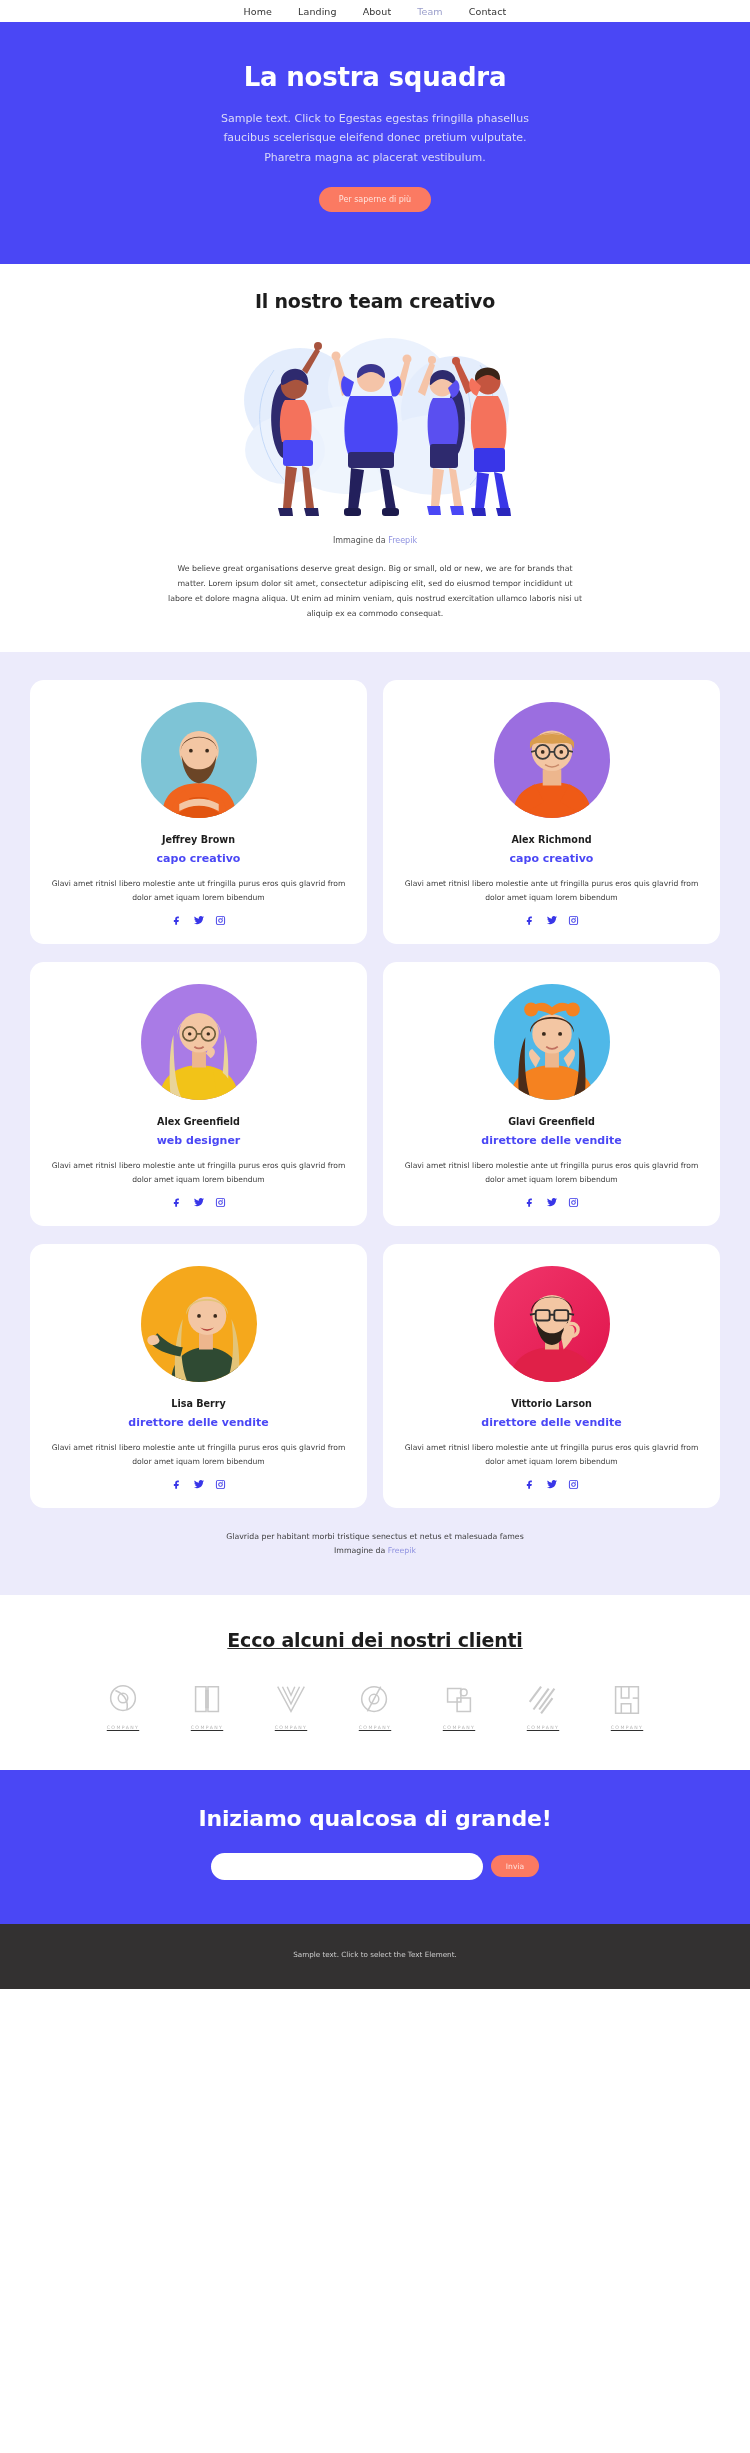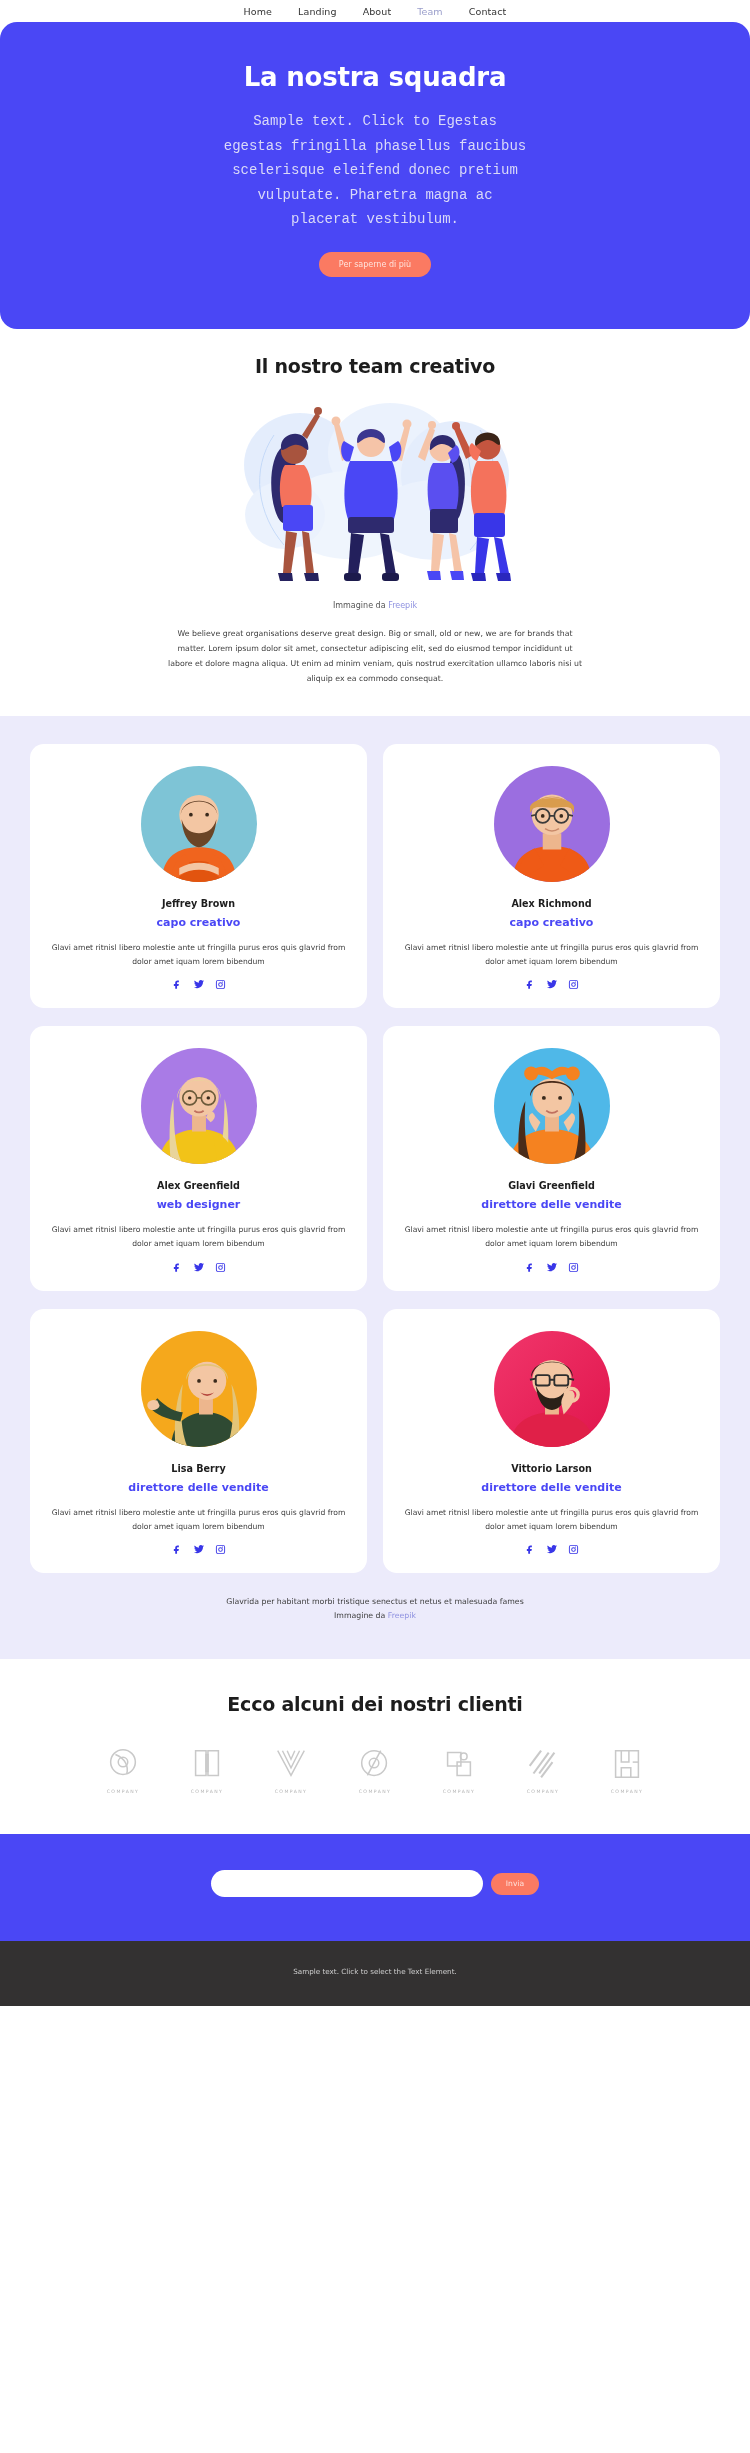--- a/index.html
+++ b/index.html
@@ -26,36 +26,34 @@
     text-decoration: none;
     letter-spacing: .1px;
   }
   .nav-link.active { color: #9a9ecb; }
 
   
   .hero {
     background: #4a47f5;
     padding: 40px 0 52px;
     text-align: center;
-    border-radius: 17px;
   }
   .hero-title {
     font-size: 26px;
     font-weight: 700;
     color: #ffffff;
     letter-spacing: -.2px;
     margin-bottom: 17px;
   }
   .hero-sub {
-    font-size: 14px;
+    font-size: 11px;
     color: #d9d9f8;
     line-height: 1.75;
     max-width: 310px;
     margin: 0 auto 20px;
-    font-family: Liberation Mono, monospace;
   }
   .btn-coral {
     display: inline-block;
     background: #fb7a62;
     color: #ffe3dc;
     border: none;
     border-radius: 40px;
     font-size: 8px;
     padding: 8px 20px;
     cursor: pointer;
@@ -142,21 +140,21 @@
   .team-footnote {
     text-align: center;
     font-size: 7.8px;
     color: #3d3d3d;
     line-height: 1.85;
     padding: 22px 0 26px;
   }
   .team-footnote a { color: #8f92e0; text-decoration: none; }
 
   
-  .clients { background: #ffffff; padding: 34px 15px 40px; text-align: center; }
+  .clients { background: #ffffff; padding: 34px 15px 40px; text-align: center; text-decoration: underline; }
   .clients-row {
     display: flex;
     justify-content: center;
     align-items: flex-start;
     gap: 22px;
     margin-top: 30px;
   }
   .client-logo { width: 62px; text-align: center; }
   .client-logo svg { display: block; margin: 0 auto 6px; }
   .client-cap {
@@ -672,20 +670,21 @@
             <path d="M26 18 h6"></path>
           </g>
         </svg>
       <div class="client-cap">COMPANY</div>
     </div>
 
   </div>
 </section>
 
 <section class="cta">
+  <h2 class="cta-title">Iniziamo qualcosa di grande!</h2>
   <div class="cta-form">
     <input class="cta-input" type="text" placeholder="" style="">
     <button class="cta-submit">Invia</button>
   </div>
 </section>
 
 <footer class="footer">
   <div class="footer-text">Sample text. Click to select the Text Element.</div>
 </footer>
 

